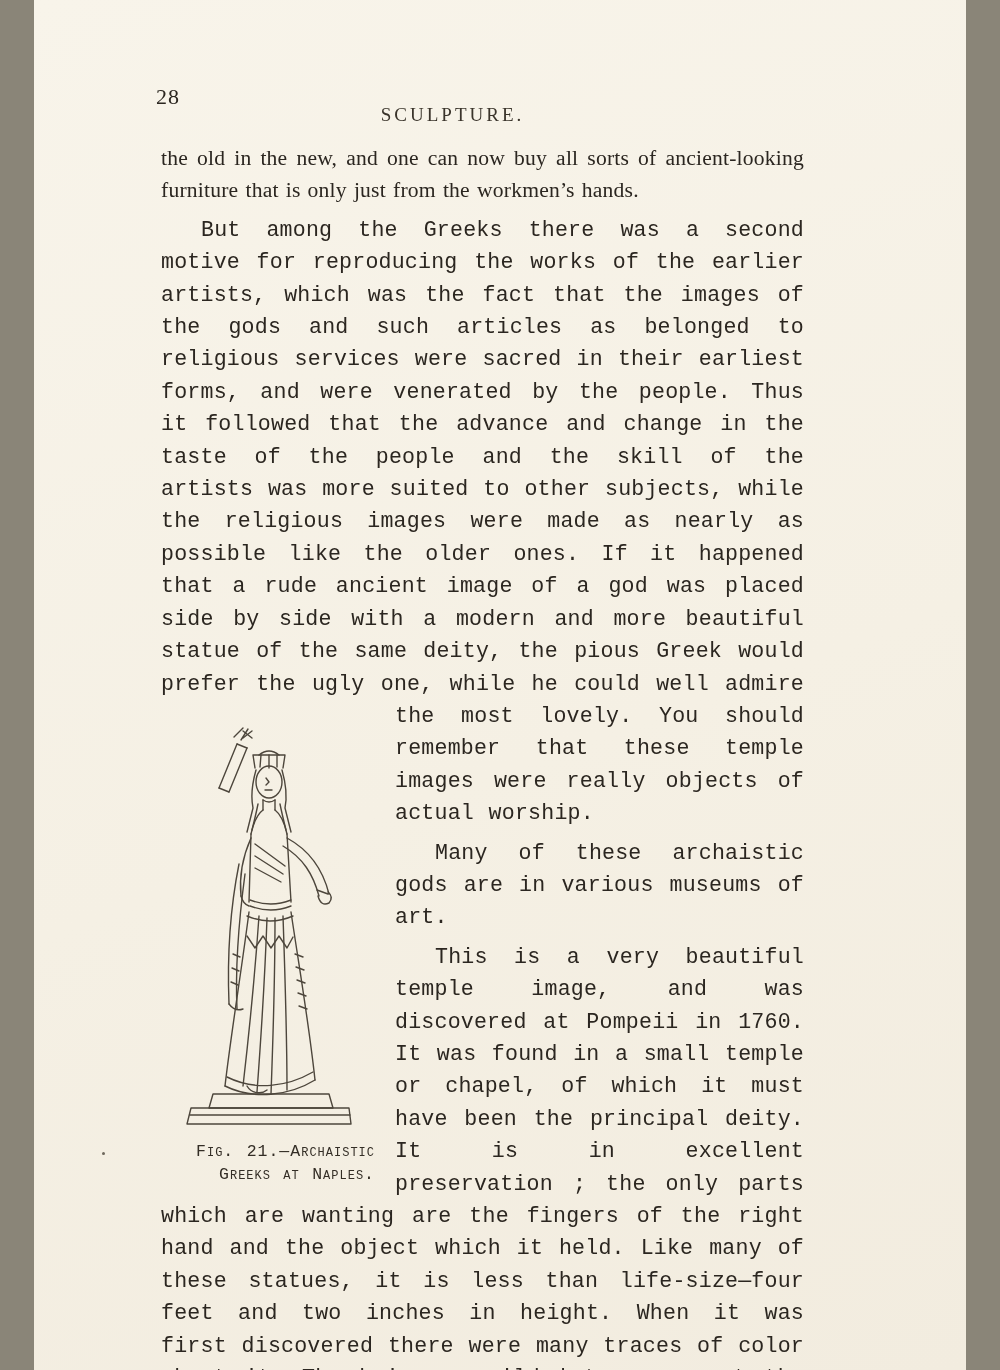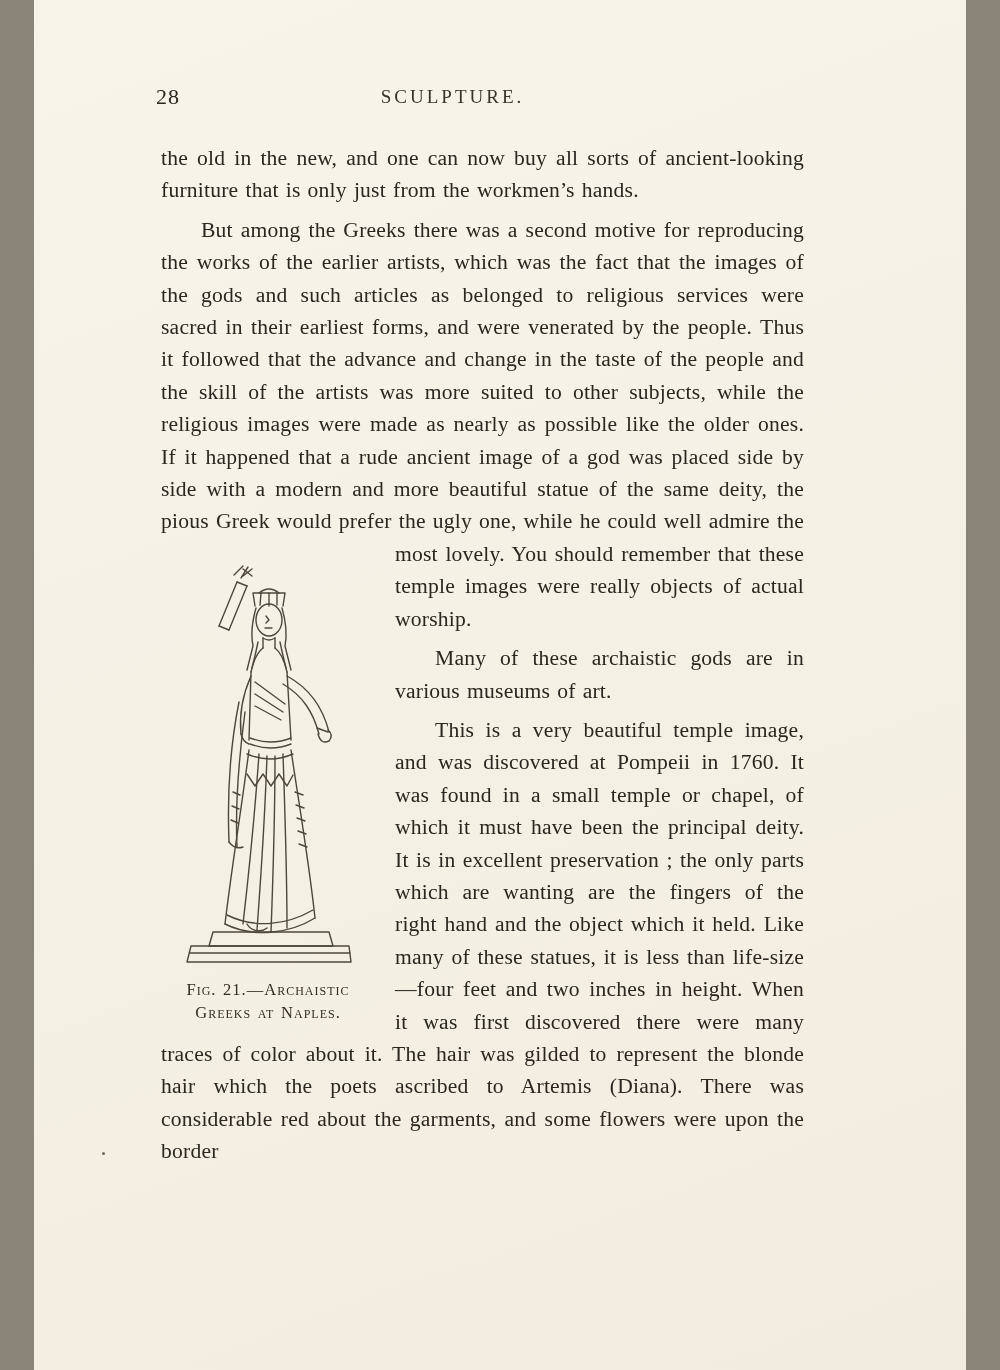--- a/index.html
+++ b/index.html
@@ -31,54 +31,55 @@
     position: absolute;
     left: 2px;
     top: 0;
     font-size: 22px;
     letter-spacing: 1px;
   }
   .header-title {
     position: absolute;
     left: 0;
     right: 60px;
-    top: 2px;
+    top: 20px;
     text-align: center;
     font-size: 19px;
     letter-spacing: 3px;
     color: #3a342b;
   }
   .body-text p {
     margin: 7px;
     font-size: 21.6px;
     line-height: 32.4px;
     text-align: justify;
     letter-spacing: 0.2px;
     word-spacing: 1.5px;
   }
   .body-text p.indent {
     text-indent: 40px;
+    font-family: Liberation Mono, monospace;
   }
   .figure-float {
     float: left;
     width: 214px;
     margin: 4px 20px 6px 0;
     text-align: center;
   }
   .statue-art {
     display: block;
     margin: 0 auto;
   }
   .figure-caption {
     margin-top: 10px;
     font-size: 16.5px;
     line-height: 23px;
     font-variant: small-caps;
     letter-spacing: 1px;
-    text-align: center;
+    text-align: right;
     text-indent: 0;
     color: #332d25;
   }
   .speck {
     position: absolute;
     background: #6d675c;
     border-radius: 50%;
   }
   .speck-1 { left: 966px; top: 480px; width: 3px; height: 3px; }
   .speck-2 { left: 966px; top: 996px; width: 3px; height: 3px; }

